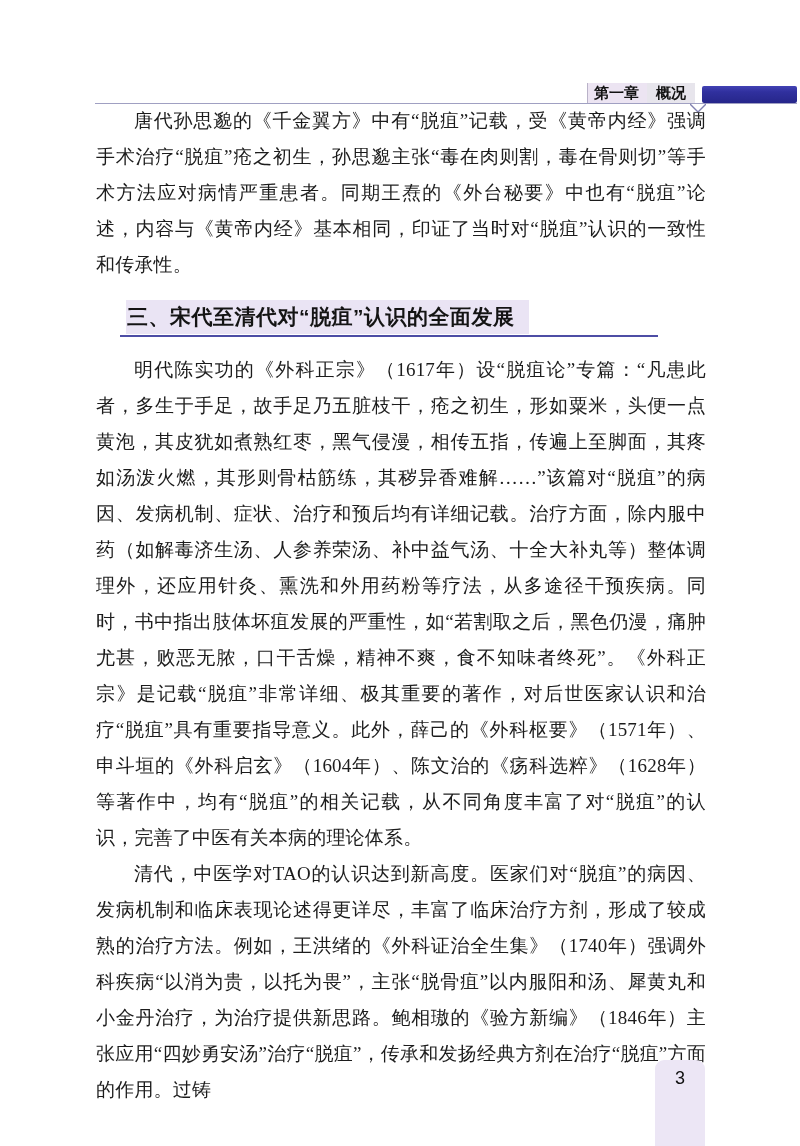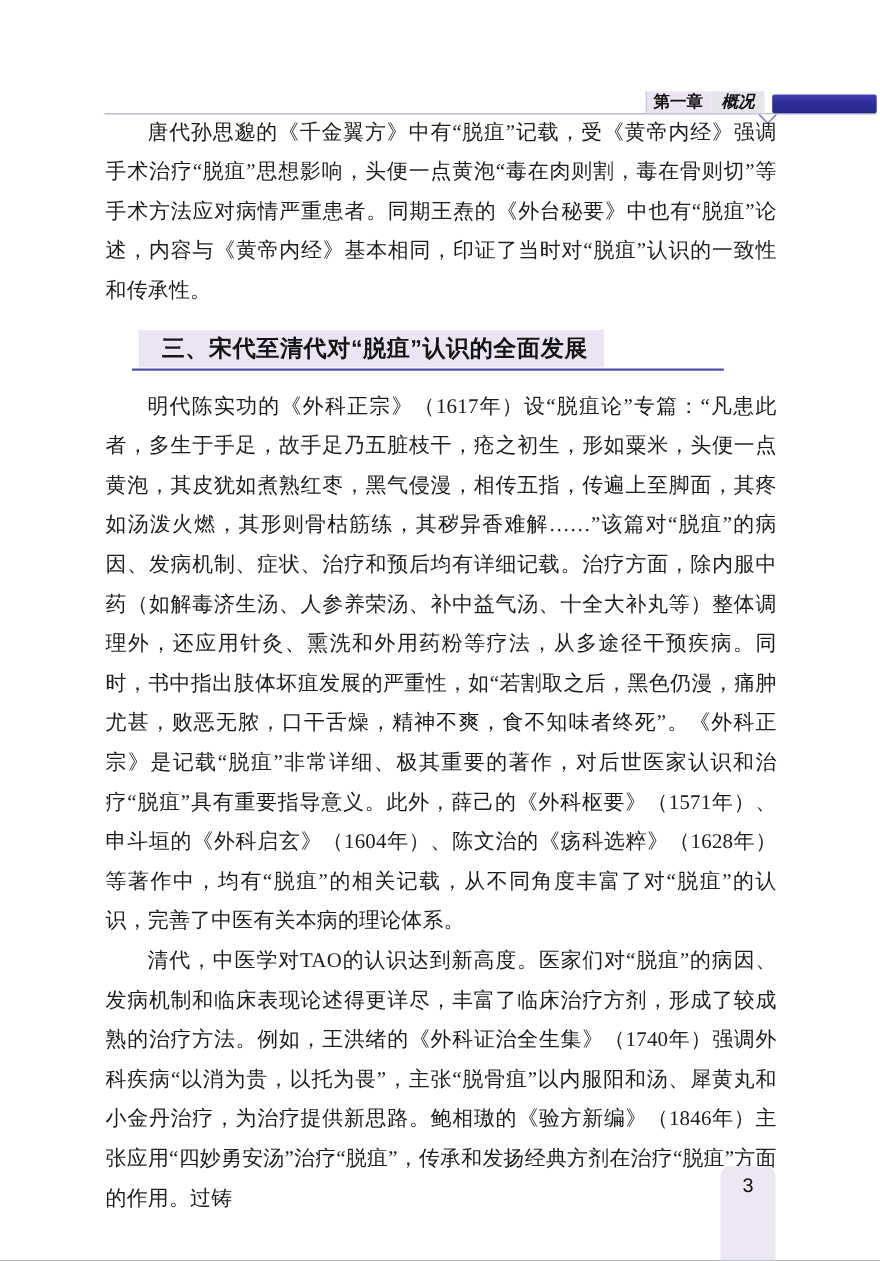--- a/index.html
+++ b/index.html
@@ -29,21 +29,21 @@
     display:flex;align-items:flex-end;gap:7px;
   }
   .header-labels{
     display:flex;align-items:center;
     border-left:1px solid #b9b2c8;
     font-family:"Liberation Sans","DejaVu Sans",sans-serif;
     font-weight:bold;font-size:15px;line-height:18px;
     color:#121212;
   }
   .chapter-label{background:#ece4f2;padding:1px 8px 1px 6px;}
-  .section-label{background:#e7e5ec;padding:1px 9px;font-style:italic;}
+  .section-label{background:#e7e5ec;padding:1px 9px;}
   .header-bar{
     width:95px;height:17px;
     background:linear-gradient(180deg,#4242b4 0%,#30309e 35%,#26268a 100%);
     border-radius:2px;
   }
   .header-notch{
     position:absolute;
     left:595px;bottom:-9px;
     width:16px;height:10px;
   }
@@ -63,21 +63,21 @@
   }
   .p-first{margin-top:37px;}
   
   .sec-heading{
     margin:17px 0 15px 30px;
     font-family:"Liberation Sans","DejaVu Sans",sans-serif;
   }
   .sec-band{
     display:inline-block;
     background:#eae4f4;
-    padding:3px 14px 3px 21px;
+    padding:3px 14px 3px 1px;
     font-size:21px;
     font-weight:bold;
     color:#141414;
     letter-spacing:0.5px;
   }
   .sec-underline{
     width:538px;height:2px;
     background:#4d4da5;
     margin:1px 0 0 -6px;
   }
@@ -109,21 +109,21 @@
         <span class="section-label">概况</span>
       </div>
       <div class="header-bar"></div>
     </div>
     <svg class="header-notch" viewBox="0 0 16 10">
       <polyline points="0,1 8,9 16,1" fill="#ffffff" stroke="#8080b0" stroke-width="1.4"></polyline>
     </svg>
   </div>
 
   <div class="content">
-    <p class="p-first">唐代孙思邈的《千金翼方》中有“脱疽”记载，受《黄帝内经》强调手术治疗“脱疽”思想影响，头便一点黄泡“毒在肉则割，毒在骨则切”等手术方法应对病情严重患者。同期王焘的《外台秘要》中也有“脱疽”论述，内容与《黄帝内经》基本相同，印证了当时对“脱疽”认识的一致性和传承性。</p>
+    <p class="p-first">唐代孙思邈的《千金翼方》中有“脱疽”记载，受《黄帝内经》强调手术治疗“脱疽”疮之初生，孙思邈主张“毒在肉则割，毒在骨则切”等手术方法应对病情严重患者。同期王焘的《外台秘要》中也有“脱疽”论述，内容与《黄帝内经》基本相同，印证了当时对“脱疽”认识的一致性和传承性。</p>
 
     <div class="sec-heading">
       <span class="sec-band">三、宋代至清代对“脱疽”认识的全面发展</span>
       <div class="sec-underline"></div>
     </div>
 
     <p>明代陈实功的《外科正宗》（1617年）设“脱疽论”专篇：“凡患此者，多生于手足，故手足乃五脏枝干，疮之初生，形如粟米，头便一点黄泡，其皮犹如煮熟红枣，黑气侵漫，相传五指，传遍上至脚面，其疼如汤泼火燃，其形则骨枯筋练，其秽异香难解……”该篇对“脱疽”的病因、发病机制、症状、治疗和预后均有详细记载。治疗方面，除内服中药（如解毒济生汤、人参养荣汤、补中益气汤、十全大补丸等）整体调理外，还应用针灸、熏洗和外用药粉等疗法，从多途径干预疾病。同时，书中指出肢体坏疽发展的严重性，如“若割取之后，黑色仍漫，痛肿尤甚，败恶无脓，口干舌燥，精神不爽，食不知味者终死”。《外科正宗》是记载“脱疽”非常详细、极其重要的著作，对后世医家认识和治疗“脱疽”具有重要指导意义。此外，薛己的《外科枢要》（1571年）、申斗垣的《外科启玄》（1604年）、陈文治的《疡科选粹》（1628年）等著作中，均有“脱疽”的相关记载，从不同角度丰富了对“脱疽”的认识，完善了中医有关本病的理论体系。</p>
     <p>清代，中医学对TAO的认识达到新高度。医家们对“脱疽”的病因、发病机制和临床表现论述得更详尽，丰富了临床治疗方剂，形成了较成熟的治疗方法。例如，王洪绪的《外科证治全生集》（1740年）强调外科疾病“以消为贵，以托为畏”，主张“脱骨疽”以内服阳和汤、犀黄丸和小金丹治疗，为治疗提供新思路。鲍相璈的《验方新编》（1846年）主张应用“四妙勇安汤”治疗“脱疽”，传承和发扬经典方剂在治疗“脱疽”方面的作用。过铸</p>
   </div>
 

